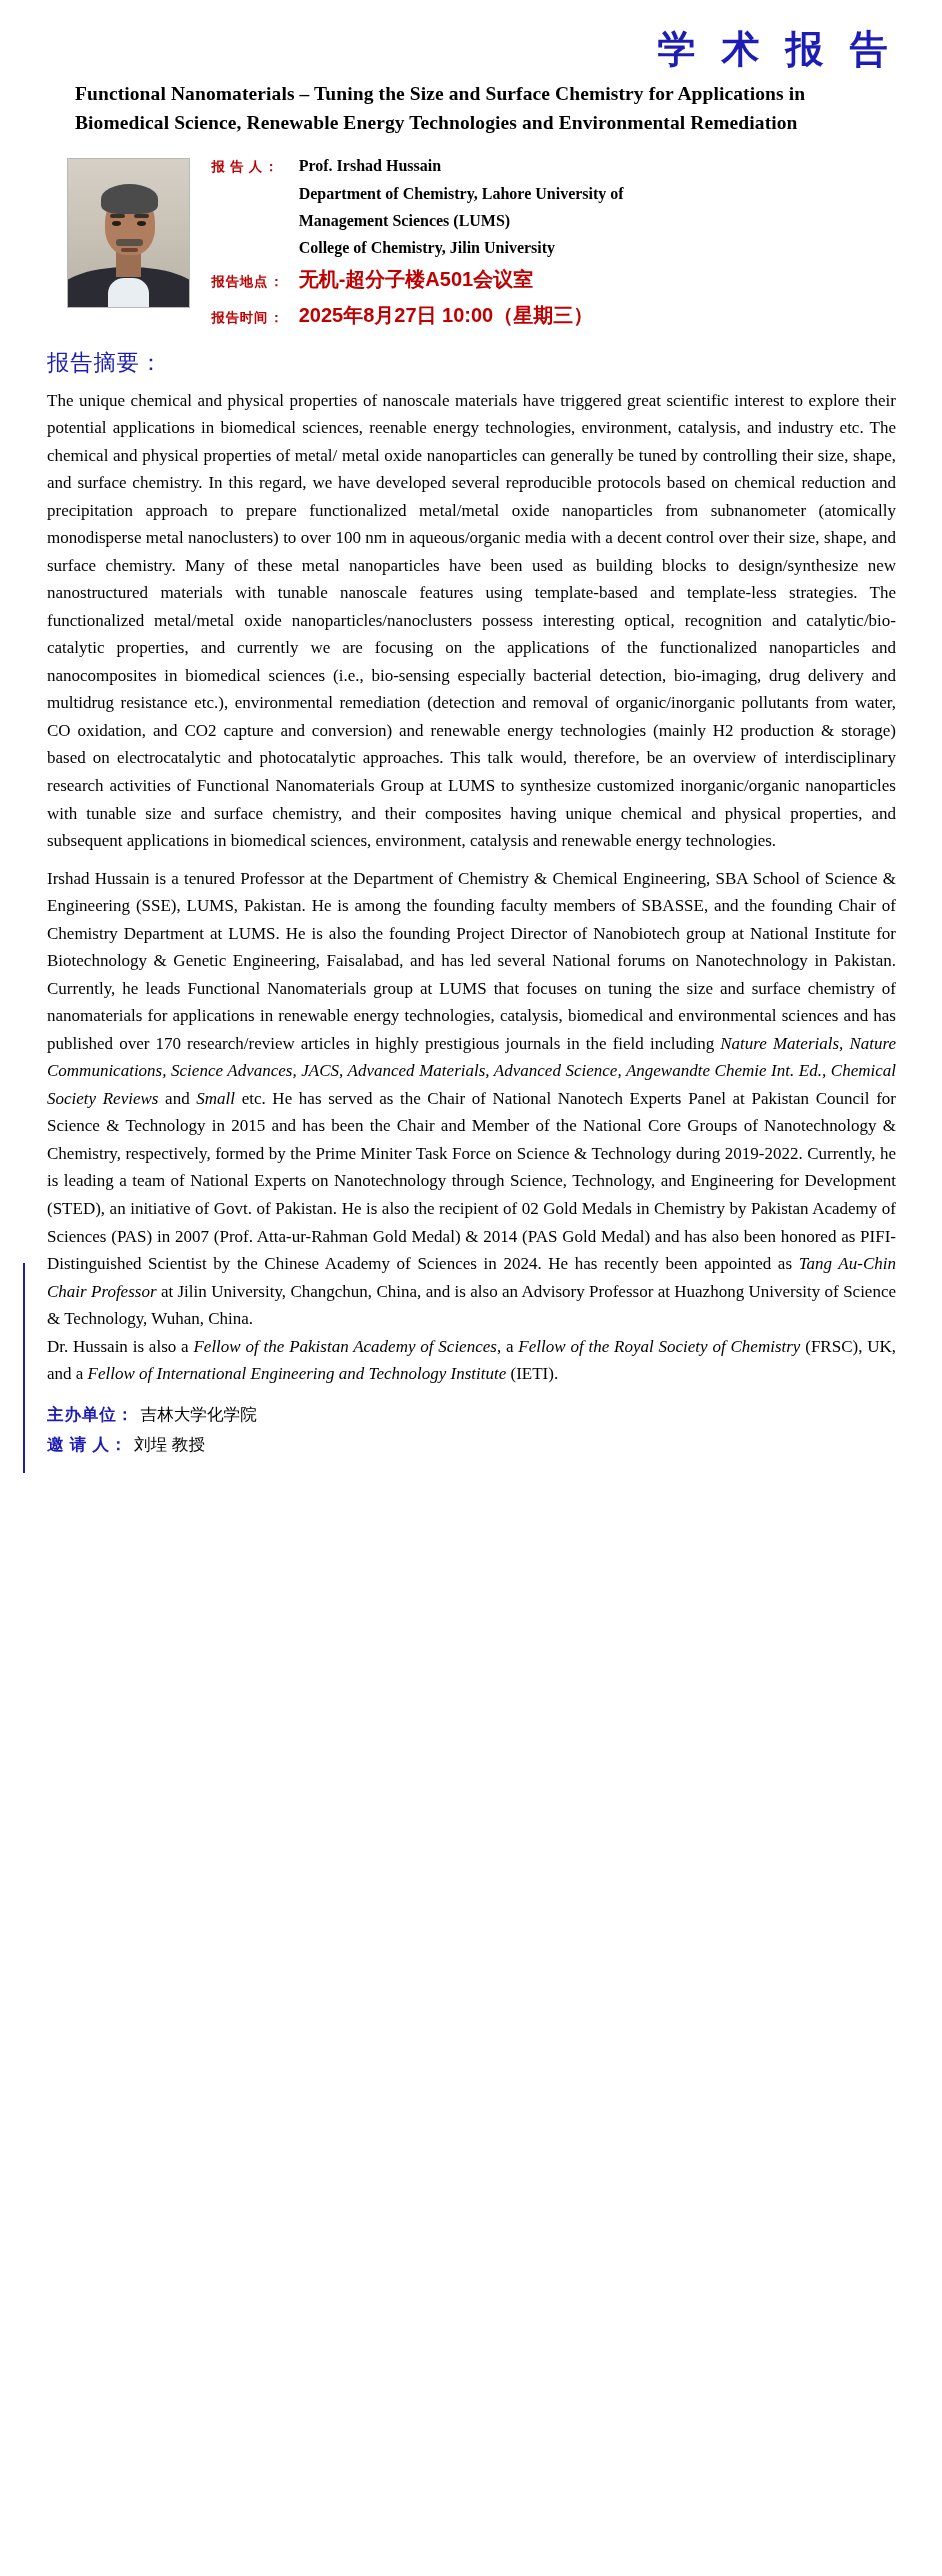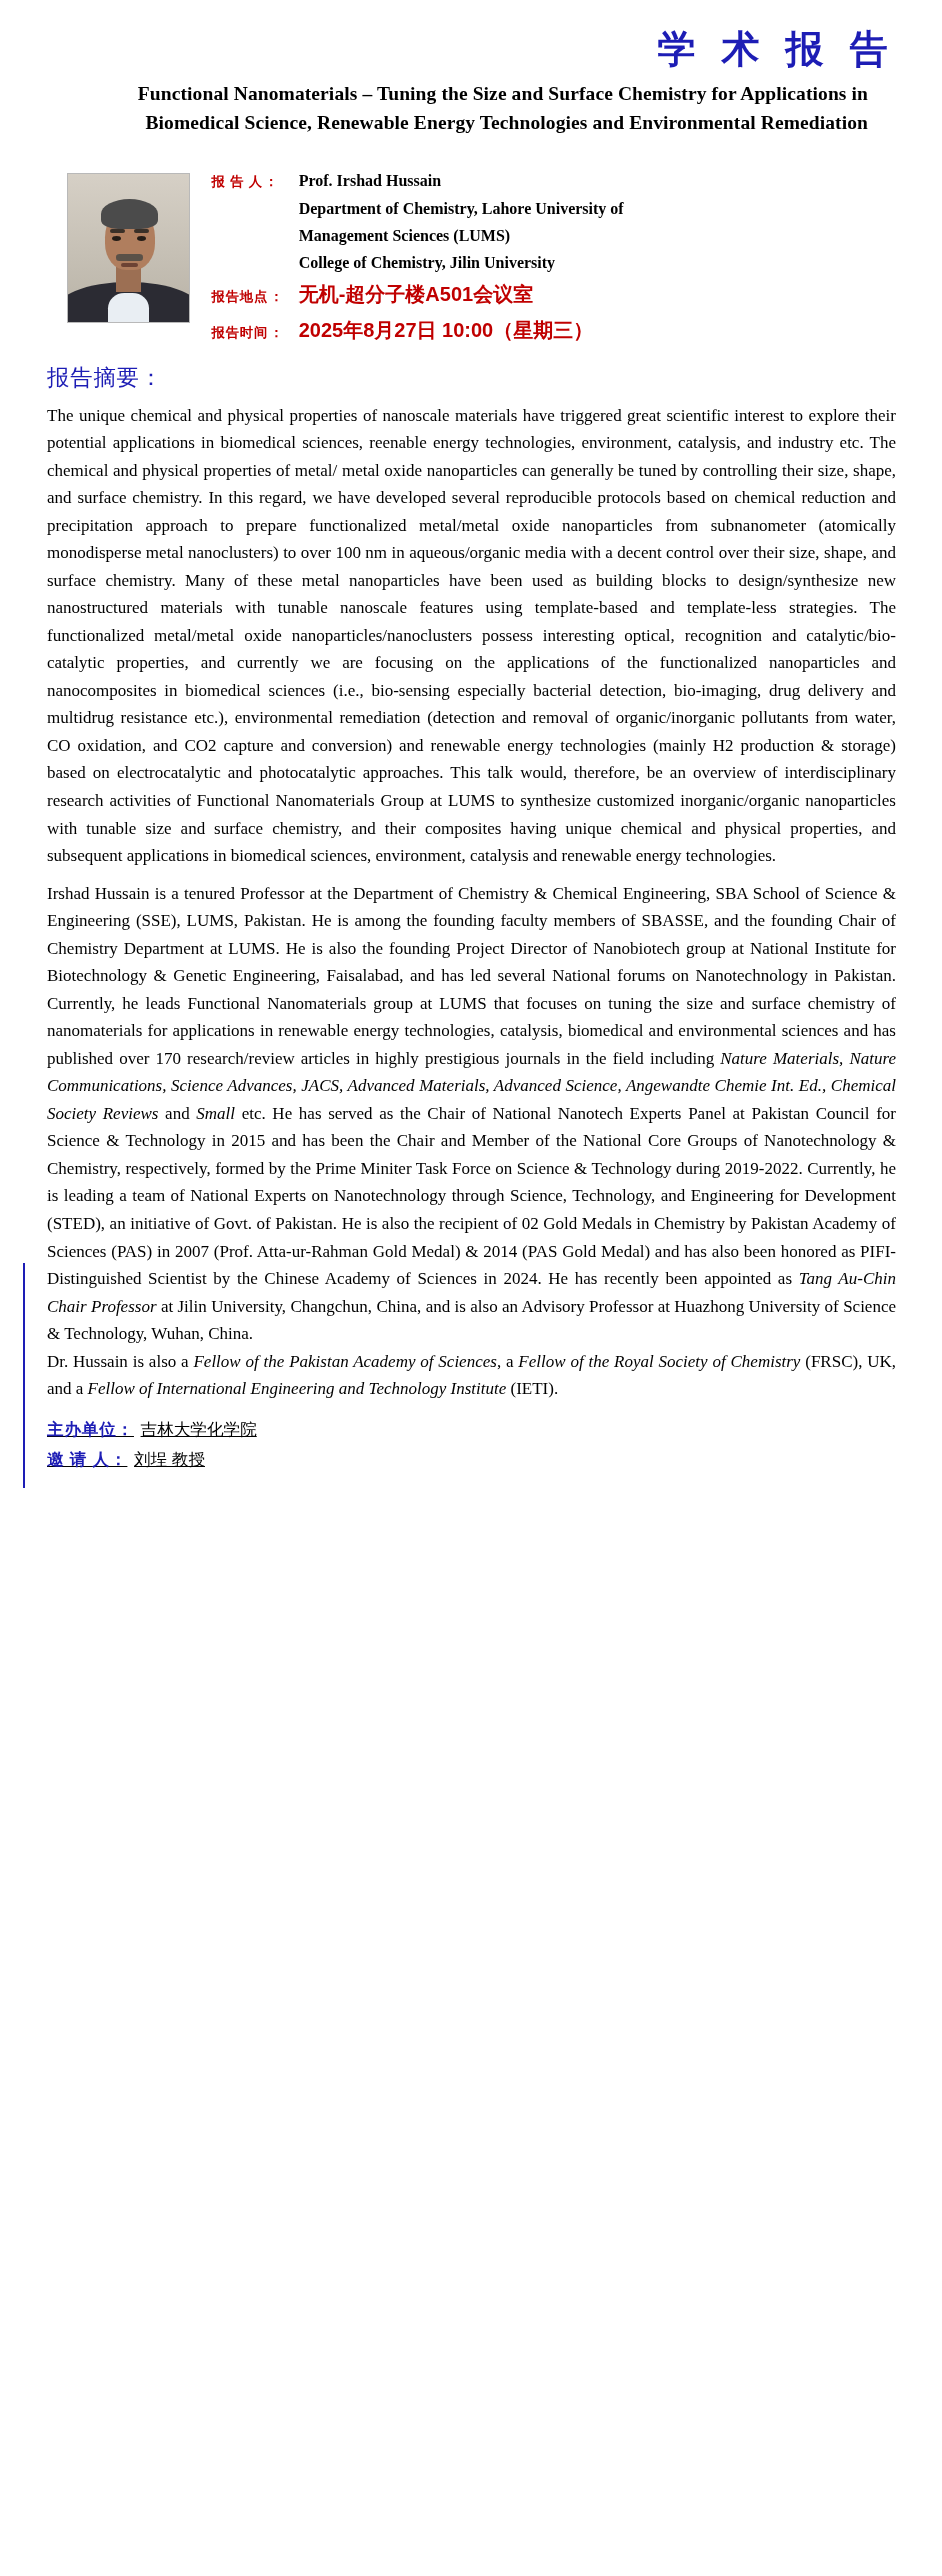--- a/index.html
+++ b/index.html
@@ -22,31 +22,31 @@
     text-align: right;
     color: #1d1db5;
     font-family: "Liberation Serif", "DejaVu Serif", serif;
     font-weight: bold;
     font-size: 38px;
     letter-spacing: 8.3px;
     margin: 5px 0 3.3px 0;
     line-height: 1.2;
   }
   .title-en {
-    text-align: right;
+    text-align: left;
     font-weight: bold;
     font-size: 19.5px;
     line-height: 1.48;
     margin: 8.3px 28px 0 28px;
     letter-spacing: 0.1px;
   }
   .speaker-block {
     display: flex;
     align-items: flex-start;
-    margin-top: 30px;
+    margin-top: 15px;
     padding-left: 20px;
   }
   .portrait {
     width: 121px;
     height: 148px;
     flex: 0 0 121px;
     border: 0.8px solid #b9b9b9;
     background: #cfc9c0;
     position: relative;
     overflow: hidden;
@@ -162,21 +162,20 @@
   .body-text.bio { margin-top: 10px; }
   .body-text em { font-style: italic; }
   .footer {
     margin-top: 16.6px;
   }
   .footer-row {
     display: flex;
     align-items: baseline;
     font-size: 16.6px;
     margin-bottom: 7.5px;
-    text-decoration: underline;
   }
   .footer-label {
     color: #1d1db5;
     font-weight: bold;
     font-family: "Liberation Sans", "DejaVu Sans", sans-serif;
     white-space: nowrap;
     letter-spacing: 0.8px;
   }
   .footer-value {
     margin-left: 6.6px;

